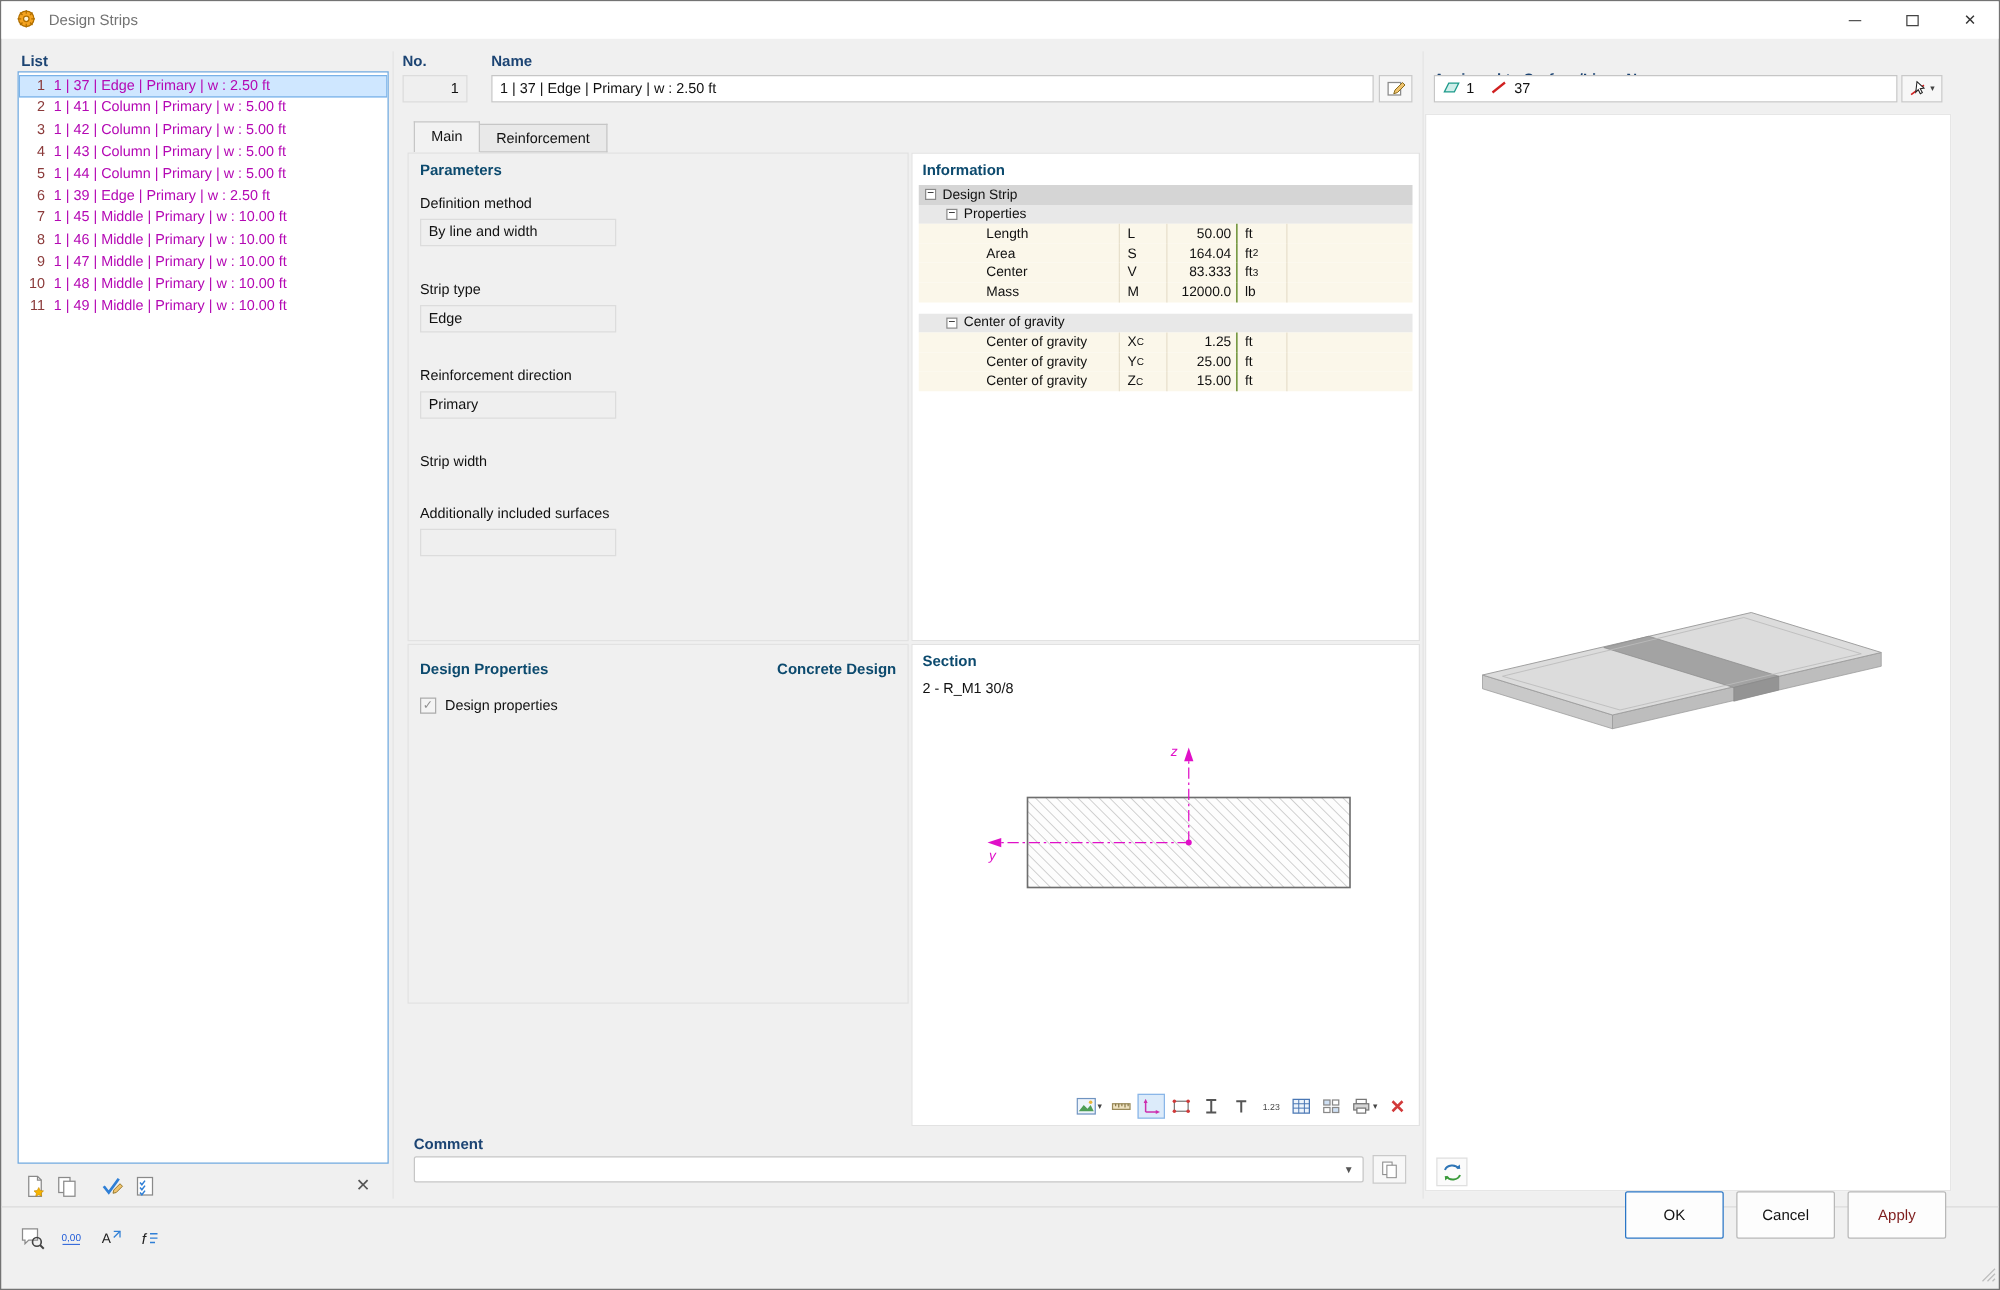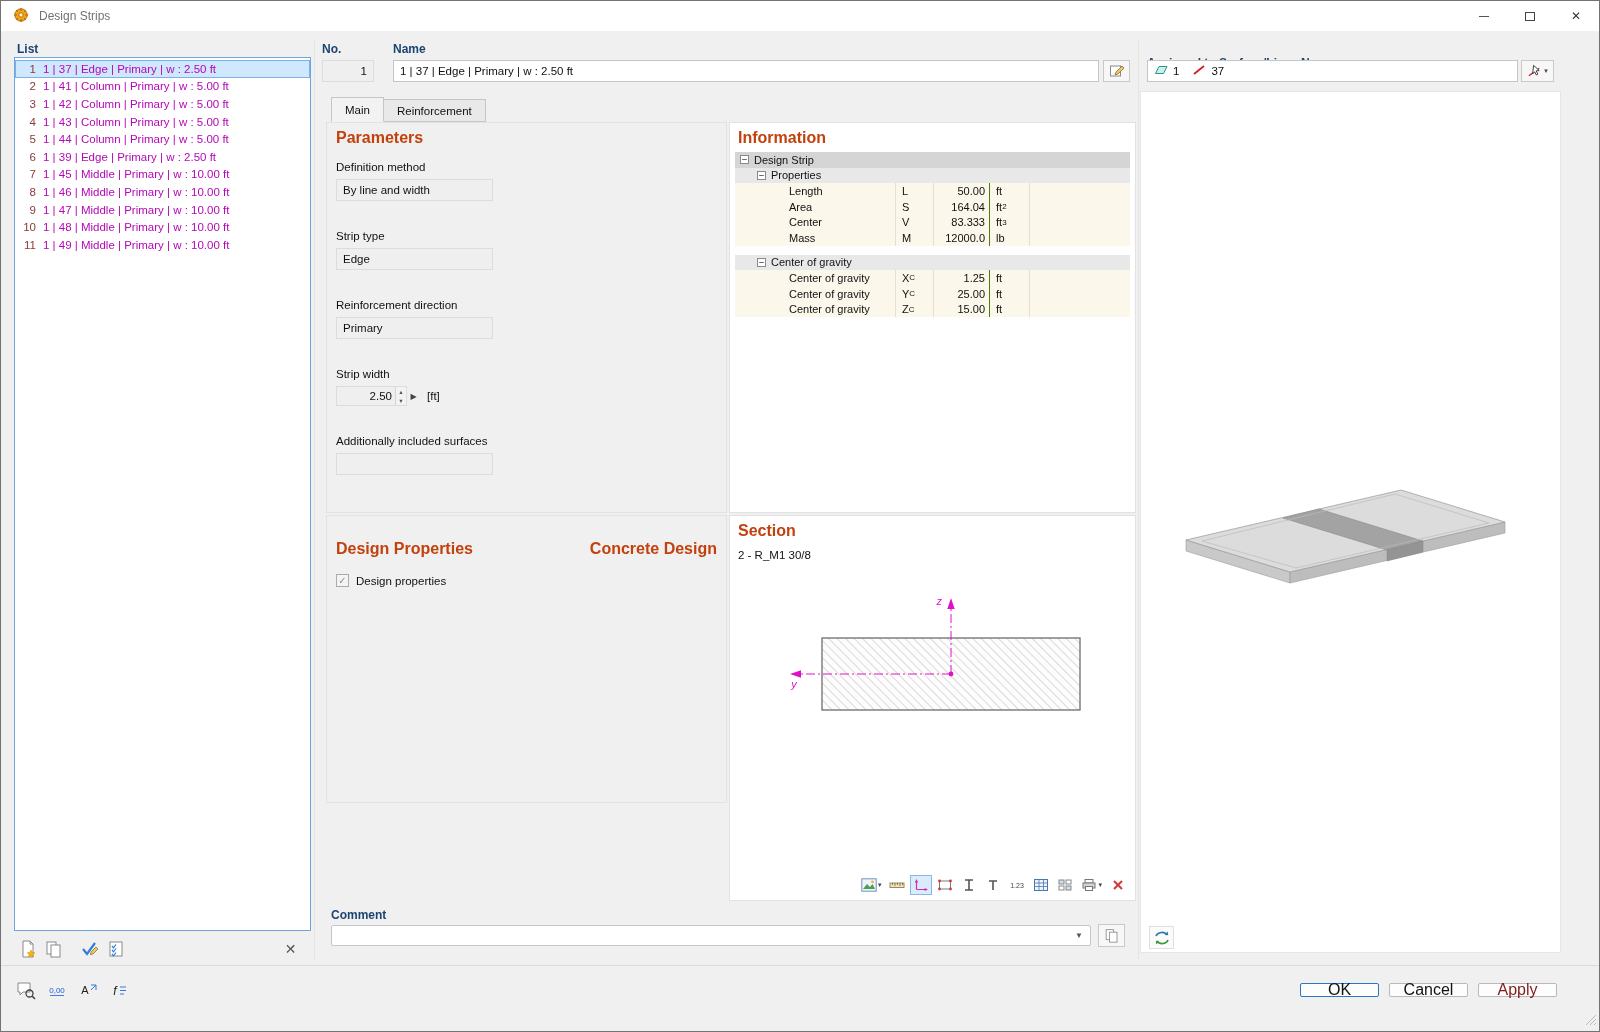--- a/index.html
+++ b/index.html
@@ -31,23 +31,23 @@
 .sq-btn{position:absolute;height:22px;background:#f7f7f7;border:1px solid #c9c9c9;display:flex;align-items:center;justify-content:center}
 
 .tabs{position:absolute;left:330px;top:96px;display:flex;align-items:flex-end}
 .tab{padding:0 13px;display:flex;align-items:center;font-size:11.5px;border:1px solid #c6c6c6;color:#111}
 .tab.active{background:#f2f2f2;height:25px;border-bottom-color:#f2f2f2}
 .tab.inactive{background:#e9e9e9;height:23px;border-left:none}
 
 .panel{position:absolute;border:1px solid #e2e2e2}
 #p-params{left:325px;top:121px;width:401px;height:391px;padding:6px 9px}
 #p-info{left:728px;top:121px;width:407px;height:391px;background:#fff;padding:6px 5px}
-#p-design{left:325px;top:514px;width:401px;height:288px;padding:24px 9px}
+#p-design{left:325px;top:514px;width:401px;height:288px;padding:12px 9px}
 #p-section{left:728px;top:514px;width:407px;height:386px;background:#fff;padding:6px 6px}
-.panel-title{font-weight:700;color:#c2410c;font-size:16px}
+.panel-title{font-weight:700;color:#0c4a6e;font-size:12px}
 
 .p-label{margin-top:29px;margin-bottom:6px;font-size:11.5px}
 .p-label.first{margin-top:14px}
 .p-field{width:157px}
 .sw-row{display:flex;align-items:center}
 .sw-field{width:71px;height:20px;background:#efefef;border:1px solid #dcdcdc;display:flex;align-items:stretch}
 .sw-val{flex:1;text-align:right;padding:3px 3px 0 0;font-size:11.5px}
 .sw-spin{width:11px;display:flex;flex-direction:column;border-left:1px solid #d5d5d5}
 .sw-spin div{flex:1;font-size:5.5px;display:flex;align-items:center;justify-content:center;color:#555;background:#f3f3f3}
 .sw-expand{width:13px;height:20px;display:flex;align-items:center;justify-content:center;font-size:8px;color:#444}
@@ -81,21 +81,21 @@
 
 #viewport{position:absolute;left:1139px;top:90px;width:421px;height:862px;background:#fff;border:1px solid #e6e6e6}
 .slab{position:absolute;left:0;top:370px}
 .sync-btn{position:absolute;left:8px;bottom:3px;width:25px;height:23px;display:flex;align-items:center;justify-content:center;border:1px solid #dfdfdf;background:#fbfbfb}
 
 .comment-combo{position:absolute;left:330px;top:924px;width:760px;height:21px;background:#fff;border:1px solid #c6c6c6;border-radius:2px;display:flex;align-items:center;padding:0 7px;font-size:11.5px}
 .combo-caret{margin-left:auto;font-size:8px;color:#555}
 
 .footer-line{position:absolute;left:0;top:964px;width:100%;height:1px;background:#dadada}
 .footer-toolbar{position:absolute;left:12px;top:977px;display:flex;gap:5px}
-.btn{position:absolute;top:982px;height:14px;background:#fdfdfd;border:1px solid #b8b8b8;border-radius:2px;font-size:16px;display:flex;align-items:center;justify-content:center}
+.btn{position:absolute;top:952px;height:38px;background:#fdfdfd;border:1px solid #b8b8b8;border-radius:2px;font-size:12px;display:flex;align-items:center;justify-content:center}
 #btn-ok{left:1299px;width:79px;border-color:#2a76c6}
 #btn-cancel{left:1388px;width:79px}
 #btn-apply{left:1477px;width:79px;color:#7f1d1d}
 .grip{position:absolute;right:2px;bottom:2px}
 </style>
 </head>
 <body>
 
 <div class="window">
 
@@ -236,31 +236,20 @@
 
   <div class="panel" id="p-params">
     <div class="panel-title">Parameters</div>
     <div class="p-label first">Definition method</div>
     <div class="gfield p-field">By line and width</div>
     <div class="p-label">Strip type</div>
     <div class="gfield p-field">Edge</div>
     <div class="p-label">Reinforcement direction</div>
     <div class="gfield p-field">Primary</div>
     <div class="p-label">Strip width</div>
-    <div class="sw-row">
-      <div class="sw-field">
-        <div class="sw-val">2.50</div>
-        <div class="sw-spin">
-          <div>▲</div>
-          <div>▼</div>
-        </div>
-      </div>
-      <div class="sw-expand">▶</div>
-      <div class="sw-unit">[ft]</div>
-    </div>
     <div class="p-label">Additionally included surfaces</div>
     <div class="gfield p-field"></div>
   </div>
 
   <div class="panel" id="p-info">
     <div class="panel-title" style="margin-left:3px">Information</div>
     <div class="itable">
         <div class="irow root">
           <span class="exp">−</span>
           <span>Design Strip</span>

